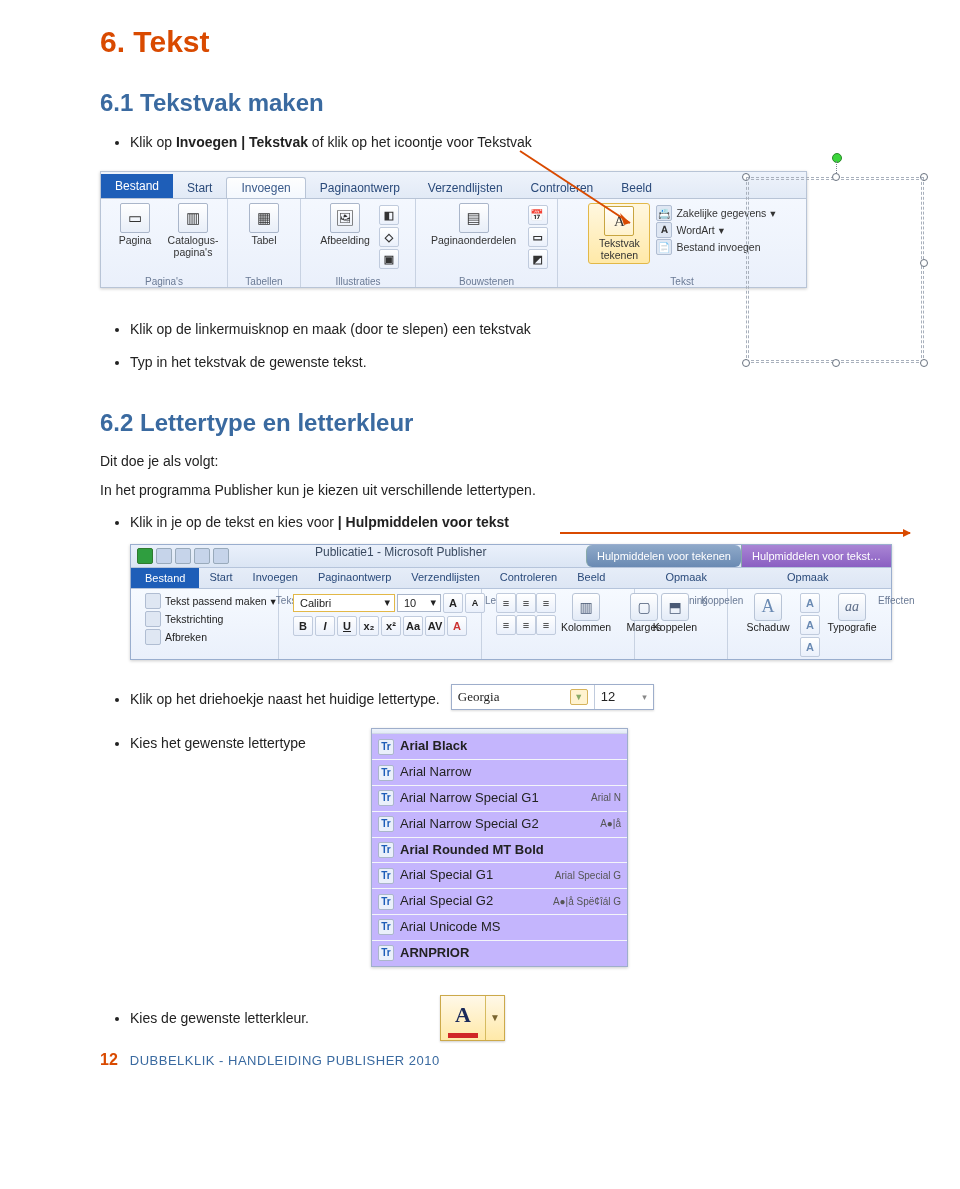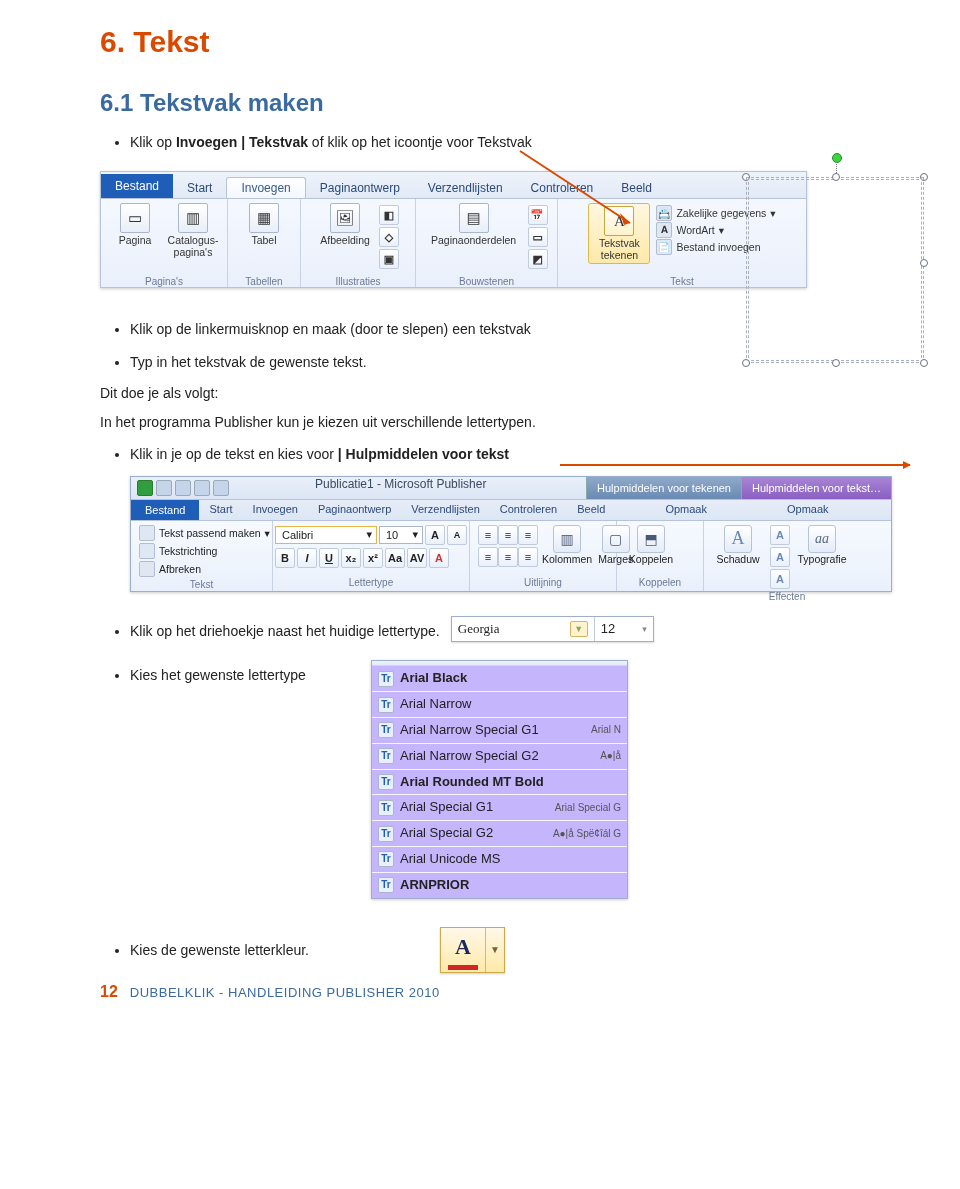--- a/index.html
+++ b/index.html
@@ -34,27 +34,27 @@
   .og { width: 8px; height: 8px; border: 1px solid #2a8a2a; background: #3bd63b; border-radius: 50%; position: absolute; }
   .header-wrap { position: relative; }
   .banner-box { border: 1px solid #9aaece; width: 760px; font-family: "Segoe UI", Tahoma, sans-serif; font-size: 11px; box-shadow: 0 1px 3px rgba(0,0,0,.2); }
   .title-bar { display: flex; height: 22px; background: linear-gradient(#eaf0fb,#dbe5f4); border-bottom: 1px solid #b5c4db; }
   .qat { display: flex; gap: 3px; padding: 0 6px; align-items: center; }
   .qat span { width: 14px; height: 14px; background: #c6d4ea; border: 1px solid #9ab; border-radius: 2px; display: inline-block; }
   .qat .pub { background: #2f9e3f; border-color: #2f7a2f; }
   .title-text { flex: 0 0 auto; margin-left: 80px; color: #3a4a60; font-size: 12px; }
   .ctx-tabs { margin-left: auto; display: flex; height: 22px; }
   .ctx-tab { padding: 2px 10px; font-size: 11px; color: #fff; border-left: 1px solid #8aa; display: flex; align-items: center; }
-  .ctx-tab.draw { background: linear-gradient(#8fa9c9,#6a8ab3); }
+  .ctx-tab.draw { background: linear-gradient(#8fa9c9,#6a8ab3); border-radius: 6px; }
   .ctx-tab.text { background: linear-gradient(#a985d4,#8a5fc2); }
   .banner-tabs { display: flex; background: linear-gradient(#e6edf8,#dde6f4); border-bottom: 1px solid #b5c4db; }
   .btab { padding: 3px 10px; font-size: 11px; color: #2a4a7a; }
   .btab.file { background: #1e5eb8; color: #fff; padding: 4px 14px; }
   .banner-ribbon { display: flex; height: 70px; background: linear-gradient(#f6faff,#eaf0fb); }
-  .bgrp { border-right: 1px solid #c8d2e2; padding: 4px 8px 0 8px; display: flex; flex-direction: column; }
+  .bgrp { border-right: 1px solid #c8d2e2; padding: 4px 8px 0 14px; display: flex; flex-direction: row; }
   .bgrp-body { flex: 1; display: flex; gap: 6px; align-items: flex-start; }
   .bgrp-label { font-size: 10px; color: #6a7a95; text-align: center; padding: 2px 0 3px 0; }
   .font-row { display: flex; gap: 2px; align-items: center; }
   .font-row .sel { background: #fff; border: 1px solid #aab6ca; height: 16px; display: inline-flex; align-items: center; padding: 0 4px 0 6px; font-size: 11px; }
   .mini-btn { width: 18px; height: 18px; border: 1px solid #c0cbdd; background: linear-gradient(#fff,#eaf0fb); display: inline-flex; align-items: center; justify-content: center; font-size: 11px; font-weight: bold; border-radius: 2px; }
   .kv { display: flex; align-items: center; gap: 4px; font-size: 10.5px; white-space: nowrap; }
   .kv .ki { width: 14px; height: 14px; background: #dfe7f3; border: 1px solid #b0bdd2; border-radius: 2px; }
   .big-soft { display: flex; flex-direction: column; align-items: center; width: 52px; font-size: 10.5px; }
   .big-soft .ic { width: 26px; height: 26px; border-radius: 3px; background: linear-gradient(#fff,#e3ebf7); border: 1px solid #b8c4d6; display: flex; align-items: center; justify-content: center; font-size: 14px; color: #4a5a75; }
   .orange-arrow2 { position: absolute; height: 2px; background: #d94a00; top: 27px; left: 430px; width: 350px; z-index: 5;}
@@ -204,20 +204,21 @@
       <div class="oh" style="left:92px; bottom:2px;"></div>
       <div class="oh" style="right:2px; bottom:2px;"></div>
     </div>
   </div>
 
   <ul class="bullets" style="margin-top:30px;">
     <li>Klik op de linkermuisknop en maak (door te slepen) een tekstvak</li>
     <li>Typ in het tekstvak de gewenste tekst.</li>
   </ul>
 
+  <h2 class="sub-title" style="margin-top:36px;">6.2 Lettertype en letterkleur</h2>
 
   <p>Dit doe je als volgt:</p>
   <p>In het programma Publisher kun je kiezen uit verschillende lettertypen.</p>
 
   <ul class="bullets" style="margin-bottom:4px;">
     <li>
       <span>Klik in je op de tekst en kies voor </span><span class="bold-part">| Hulpmiddelen voor tekst</span>
     </li>
   </ul>
 
@@ -257,21 +258,21 @@
                 <span class="ki"></span>
                 <span>Tekstrichting</span>
               </div>
             <div class="kv">
                 <span class="ki"></span>
                 <span>Afbreken</span>
               </div>
           </div>
           <div class="bgrp-label">Tekst</div>
         </div>
-        <div class="bgrp" style="width:180px;align-items:center;">
+        <div class="bgrp" style="width:180px;">
           <div class="bgrp-body" style="flex-direction:column;gap:3px;">
             <div class="font-row">
               <div class="sel" style="width:90px;border-color:#e2b848;justify-content:space-between;">
                   <span>Calibri</span>
                   <span>▾</span>
                 </div>
               <div class="sel" style="width:32px;justify-content:space-between;">
                   <span>10</span>
                   <span>▾</span>
                 </div>

